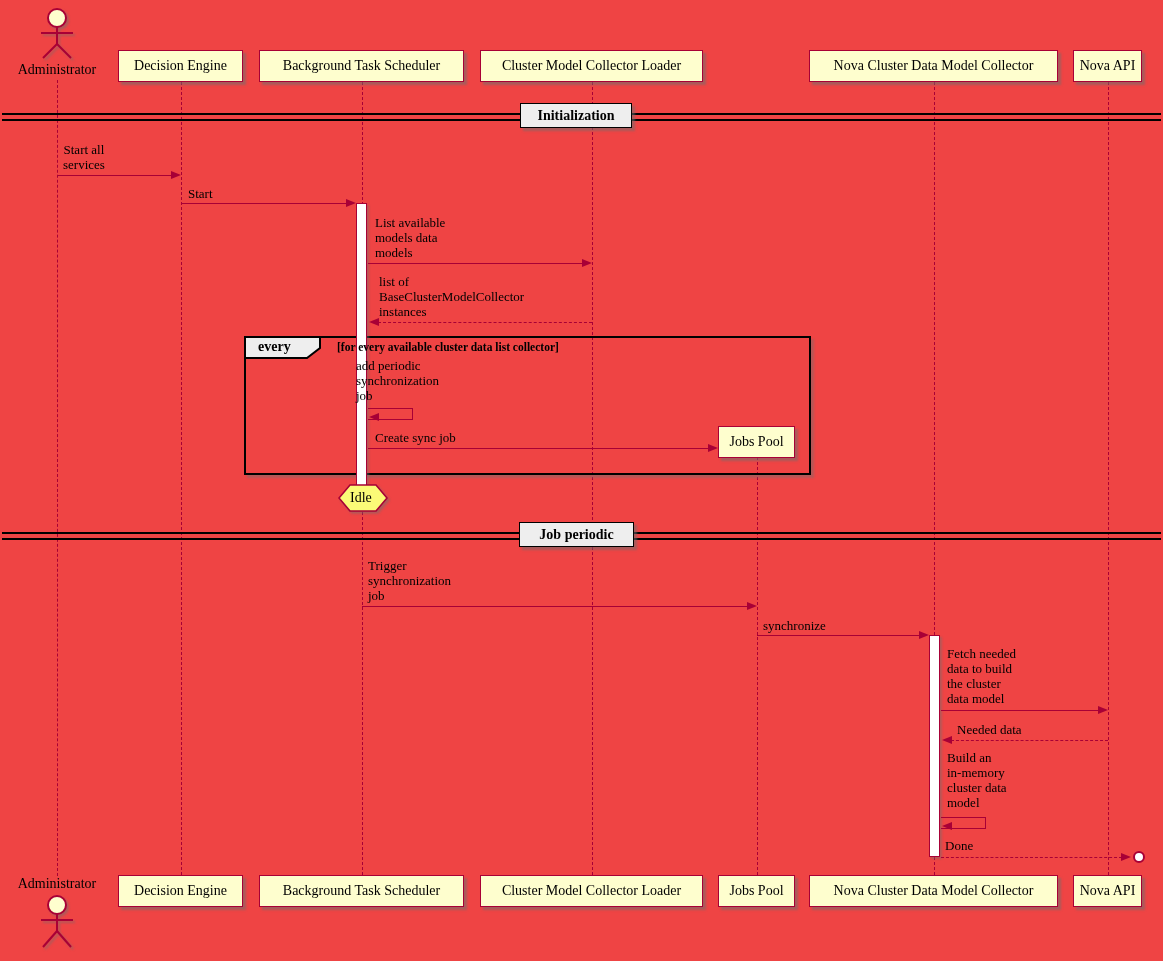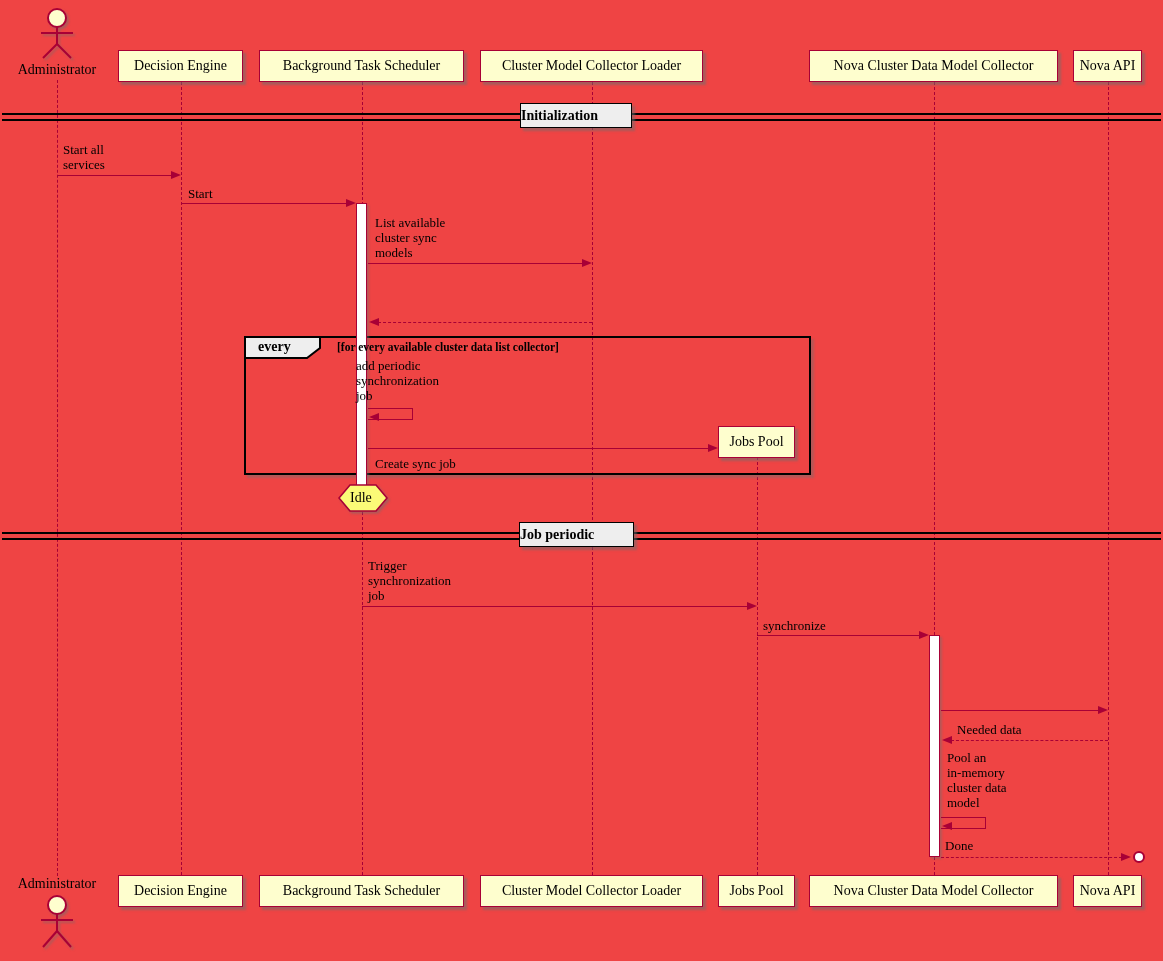--- a/index.html
+++ b/index.html
@@ -13,21 +13,21 @@
     box-shadow:3px 3px 2px rgba(110,110,110,.55);
     display:flex; align-items:center; justify-content:center;
     font-size:14px; white-space:nowrap; z-index:4;
   }
   .actor-label { position:absolute; width:110px; text-align:center; font-size:14px; z-index:4; }
   .actor-svg { position:absolute; z-index:4; filter:drop-shadow(2px 2px 1px rgba(110,110,110,.5)); }
   .divider-lines { position:absolute; left:2px; right:2px; height:4px; border-top:2px solid #000; border-bottom:2px solid #000; z-index:2; }
   .divider-label {
     position:absolute; background:#EEEEEE; border:1.7px solid #000;
     box-shadow:3px 3px 2px rgba(110,110,110,.55);
-    display:flex; align-items:center; justify-content:flex-start;
+    display:flex; align-items:center; justify-content:center;
     font-weight:bold; font-size:14px; z-index:5;
   }
   .msg { position:absolute; font-size:13px; line-height:15px; white-space:pre-line; z-index:6; }
   .line { position:absolute; height:0; border-top:1.4px solid #A80036; z-index:5; }
   .line.dashed { border-top:1.2px dashed #A80036; }
   .ah { position:absolute; width:0; height:0; border-top:4.5px solid transparent; border-bottom:4.5px solid transparent; z-index:6; }
   .ah-r { border-left:10px solid #A80036; }
   .ah-l { border-right:10px solid #A80036; }
   .selfmsg { position:absolute; width:44px; height:10px; border-top:1.4px solid #A80036; border-right:1.4px solid #A80036; border-bottom:1.4px solid #A80036; z-index:5; }
   .activation { position:absolute; width:11px; background:#ffffff; border:1.5px solid #A80036; box-shadow:2px 2px 2px rgba(110,110,110,.45); z-index:4; box-sizing:border-box; }
@@ -74,54 +74,57 @@
     </div>
   <div class="pbox" style="left:1073px; top:50px; width:67px;">
       <span>Nova API</span>
     </div>
 
   <div class="divider-lines" style="top:113px;"></div>
   <div class="divider-label" style="left:520px; top:103px; width:110px; height:23px;">
       <span>Initialization</span>
     </div>
 
-  <div class="msg" style="left:63px; top:142px;">Start all
+  <div class="msg" style="left:63px; top:142px;text-align:center;">Start all
 services</div>
   <div class="line" style="left:57px; top:175px; width:116px;"></div>
   <div class="ah ah-r" style="left:171px; top:170.5px;"></div>
 
   <div class="msg" style="left:188px; top:186px;">Start</div>
   <div class="line" style="left:181px; top:203px; width:167px;"></div>
   <div class="ah ah-r" style="left:346px; top:198.5px;"></div>
 
   <div class="activation" style="left:356px; top:203px; height:284px;"></div>
 
   <div class="msg" style="left:375px; top:215px;">List available
-cluster sync
+models data
 models</div>
   <div class="line" style="left:368px; top:263px; width:216px;"></div>
   <div class="ah ah-r" style="left:582px; top:258.5px;"></div>
 
+  <div class="msg" style="left:379px; top:274px;">list of
+BaseClusterModelCollector
+instances</div>
   <div class="line dashed" style="left:378px; top:322px; width:214px;"></div>
   <div class="ah ah-l" style="left:369px; top:317.5px;"></div>
 
   <div class="frame" style="left:244px; top:336px; width:563px; height:135px;"></div>
   <svg style="position:absolute; left:244px; top:336px; z-index:4;" width="78" height="24" viewBox="0 0 78 24">
     <path d="M1,1 H76 V12 L63,22 H1 Z" fill="#EEEEEE" stroke="#000" stroke-width="2"></path>
   </svg>
   <div class="frame-keyword" style="left:258px; top:339px;">every</div>
   <div class="frame-cond" style="left:337px; top:341px;">[for every available cluster data list collector]</div>
 
   <div class="msg" style="left:356px; top:358px;">add periodic
 synchronization
 job</div>
   <div class="selfmsg" style="left:368px; top:408px;"></div>
   <div class="ah ah-l" style="left:369px; top:413px;"></div>
 
-  <div class="msg" style="left:375px; top:456px;">Create sync job</div>
+  <div class="msg" style="left:375px; top:430px;">Create sync job</div>
   <div class="line" style="left:368px; top:448px; width:342px;"></div>
   <div class="ah ah-r" style="left:708px; top:443.5px;"></div>
 
   <div class="pbox" style="left:718px; top:426px; width:75px;">
       <span>Jobs Pool</span>
     </div>
 
   <svg style="position:absolute; left:338px; top:484px; z-index:5; filter:drop-shadow(2px 2px 1px rgba(110,110,110,.5));" width="50" height="28" viewBox="0 0 50 28">
     <polygon points="12,1 38,1 49,14 38,27 12,27 1,14" fill="#FBFB77" stroke="#A80036" stroke-width="1.6"></polygon>
   </svg>
@@ -137,28 +140,32 @@
 job</div>
   <div class="line" style="left:362px; top:606px; width:387px;"></div>
   <div class="ah ah-r" style="left:747px; top:601.5px;"></div>
 
   <div class="msg" style="left:763px; top:618px;">synchronize</div>
   <div class="line" style="left:757px; top:635px; width:164px;"></div>
   <div class="ah ah-r" style="left:919px; top:630.5px;"></div>
 
   <div class="activation" style="left:929px; top:635px; height:222px;"></div>
 
+  <div class="msg" style="left:947px; top:646px;">Fetch needed
+data to build
+the cluster
+data model</div>
   <div class="line" style="left:941px; top:710px; width:158px;"></div>
   <div class="ah ah-r" style="left:1098px; top:705.5px;"></div>
 
   <div class="msg" style="left:957px; top:722px;text-align:right;">Needed data</div>
   <div class="line dashed" style="left:951px; top:740px; width:157px;"></div>
   <div class="ah ah-l" style="left:942px; top:735.5px;"></div>
 
-  <div class="msg" style="left:947px; top:750px;">Pool an
+  <div class="msg" style="left:947px; top:750px;">Build an
 in-memory
 cluster data
 model</div>
   <div class="selfmsg" style="left:941px; top:817px;"></div>
   <div class="ah ah-l" style="left:942px; top:822px;"></div>
 
   <div class="msg" style="left:945px; top:838px;">Done</div>
   <div class="line dashed" style="left:941px; top:857px; width:181px;"></div>
   <div class="ah ah-r" style="left:1121px; top:852.5px;"></div>
   <div class="endcircle" style="left:1133px; top:851px;"></div>

